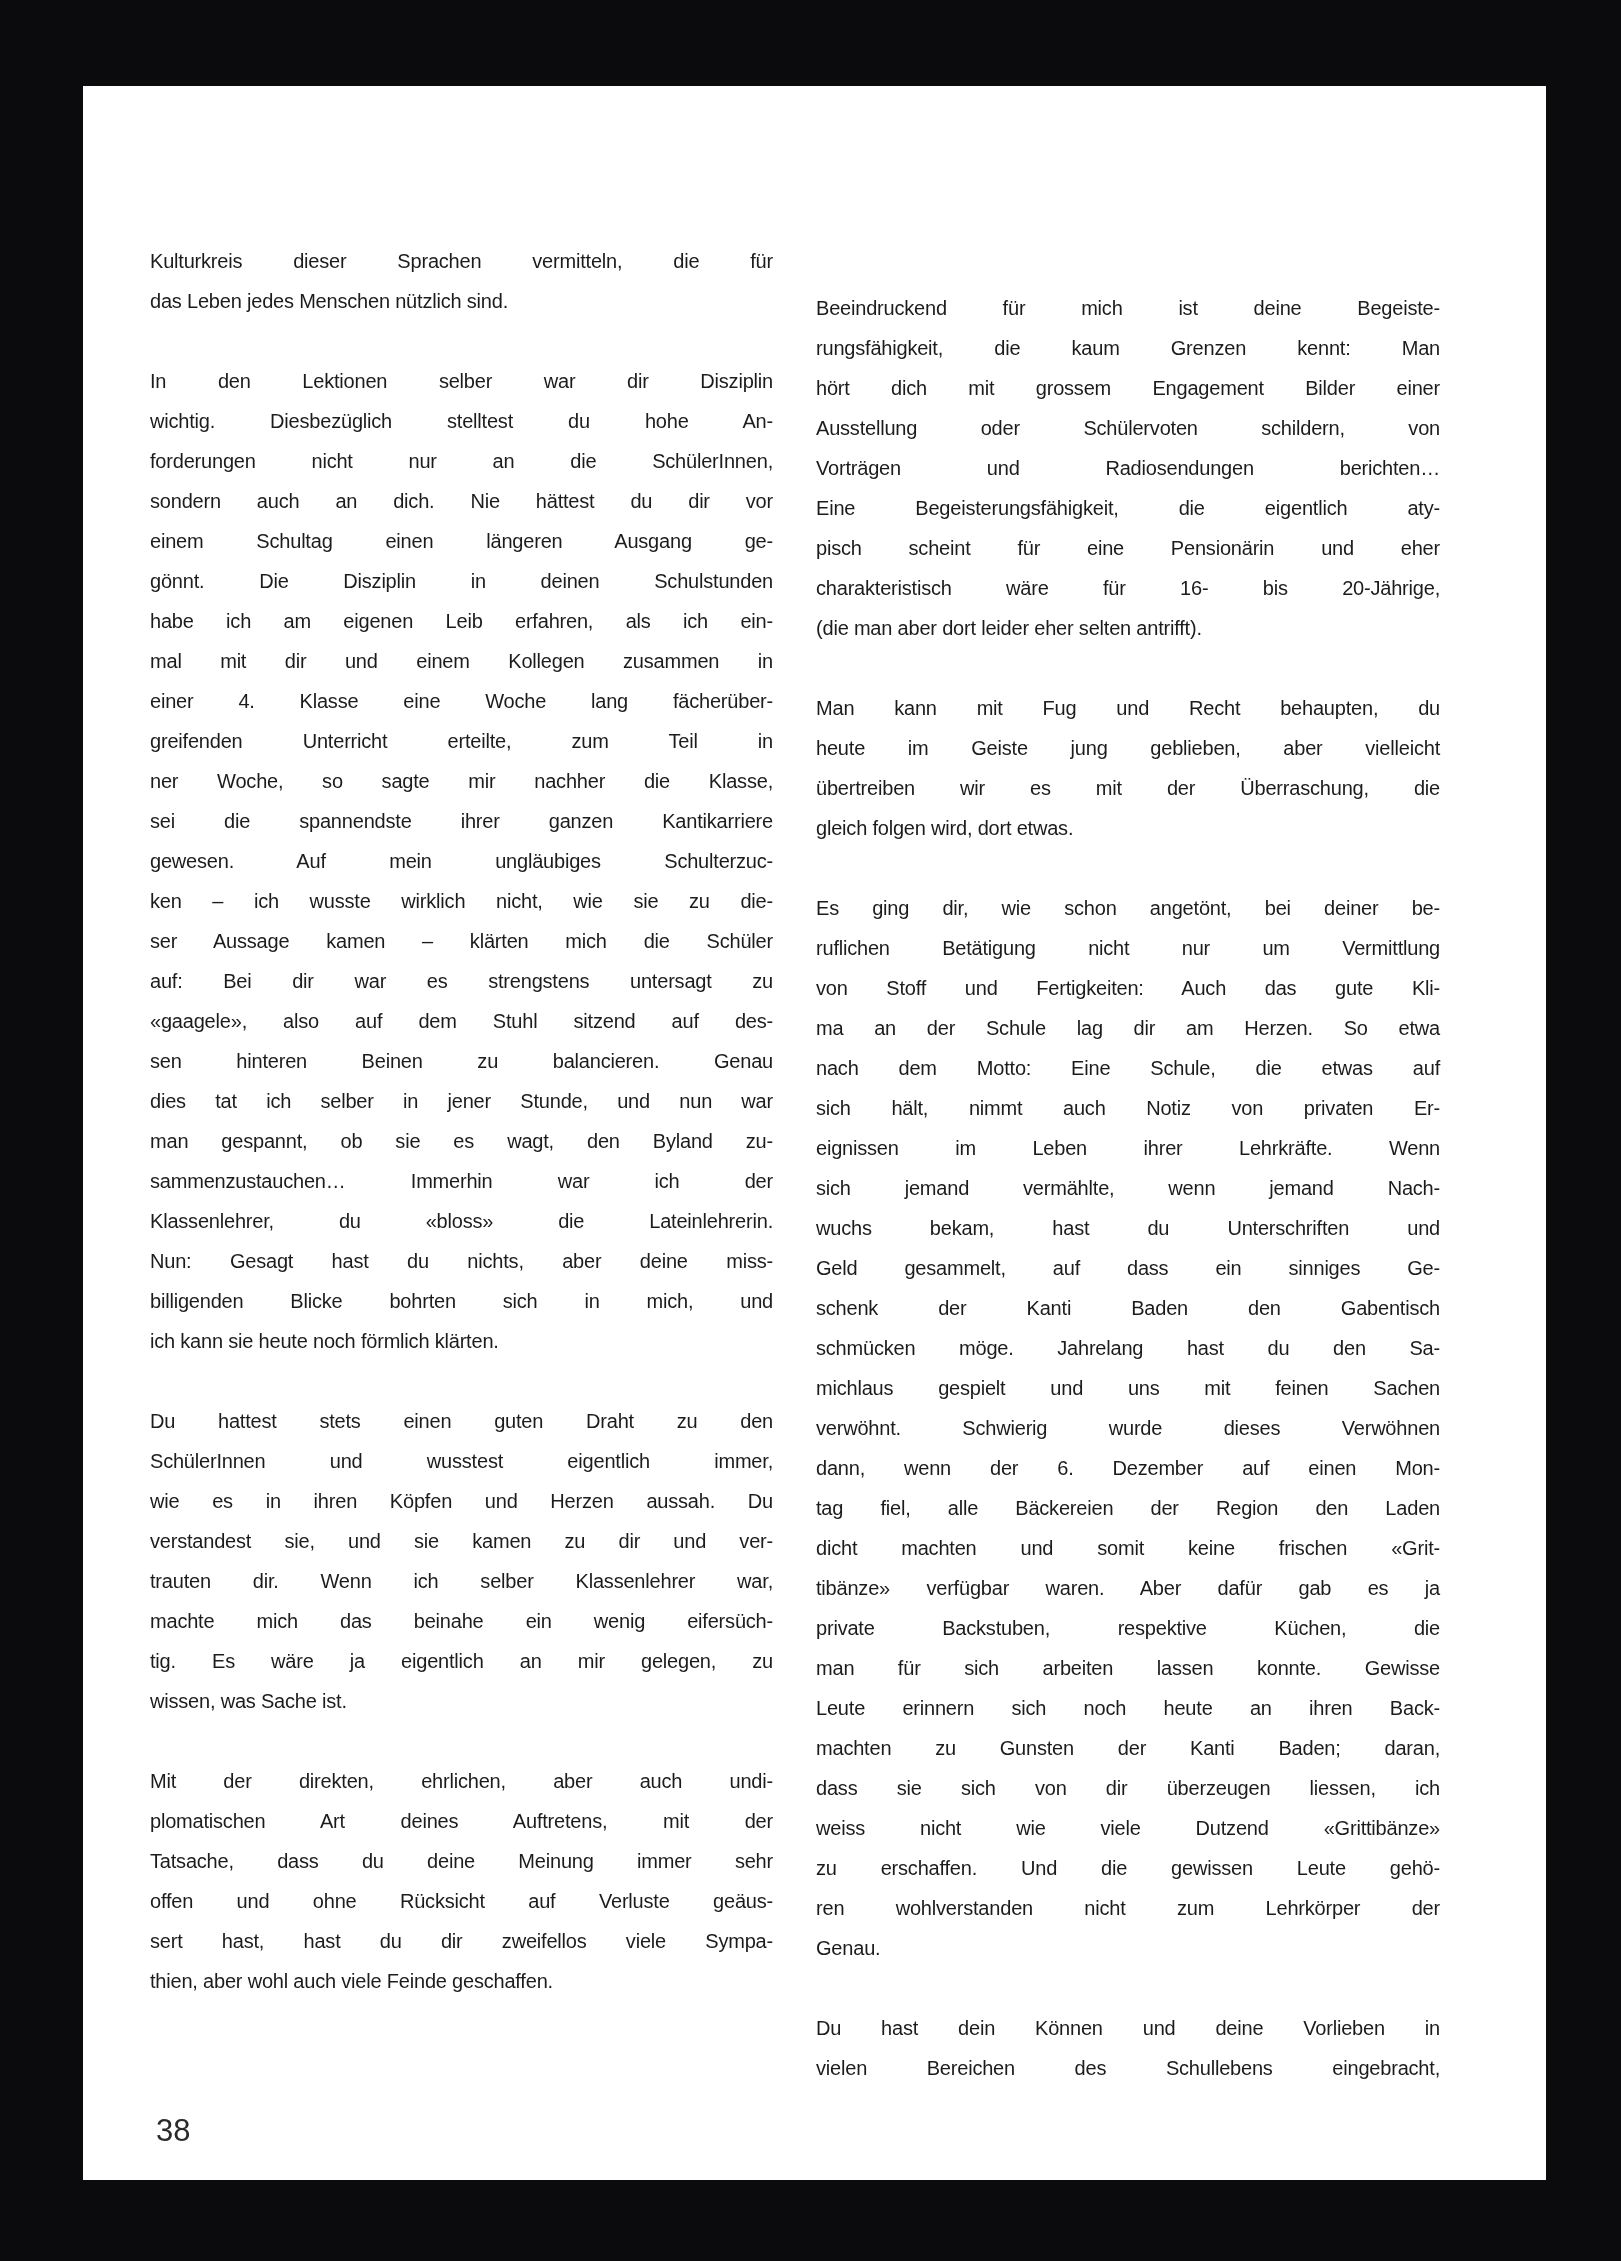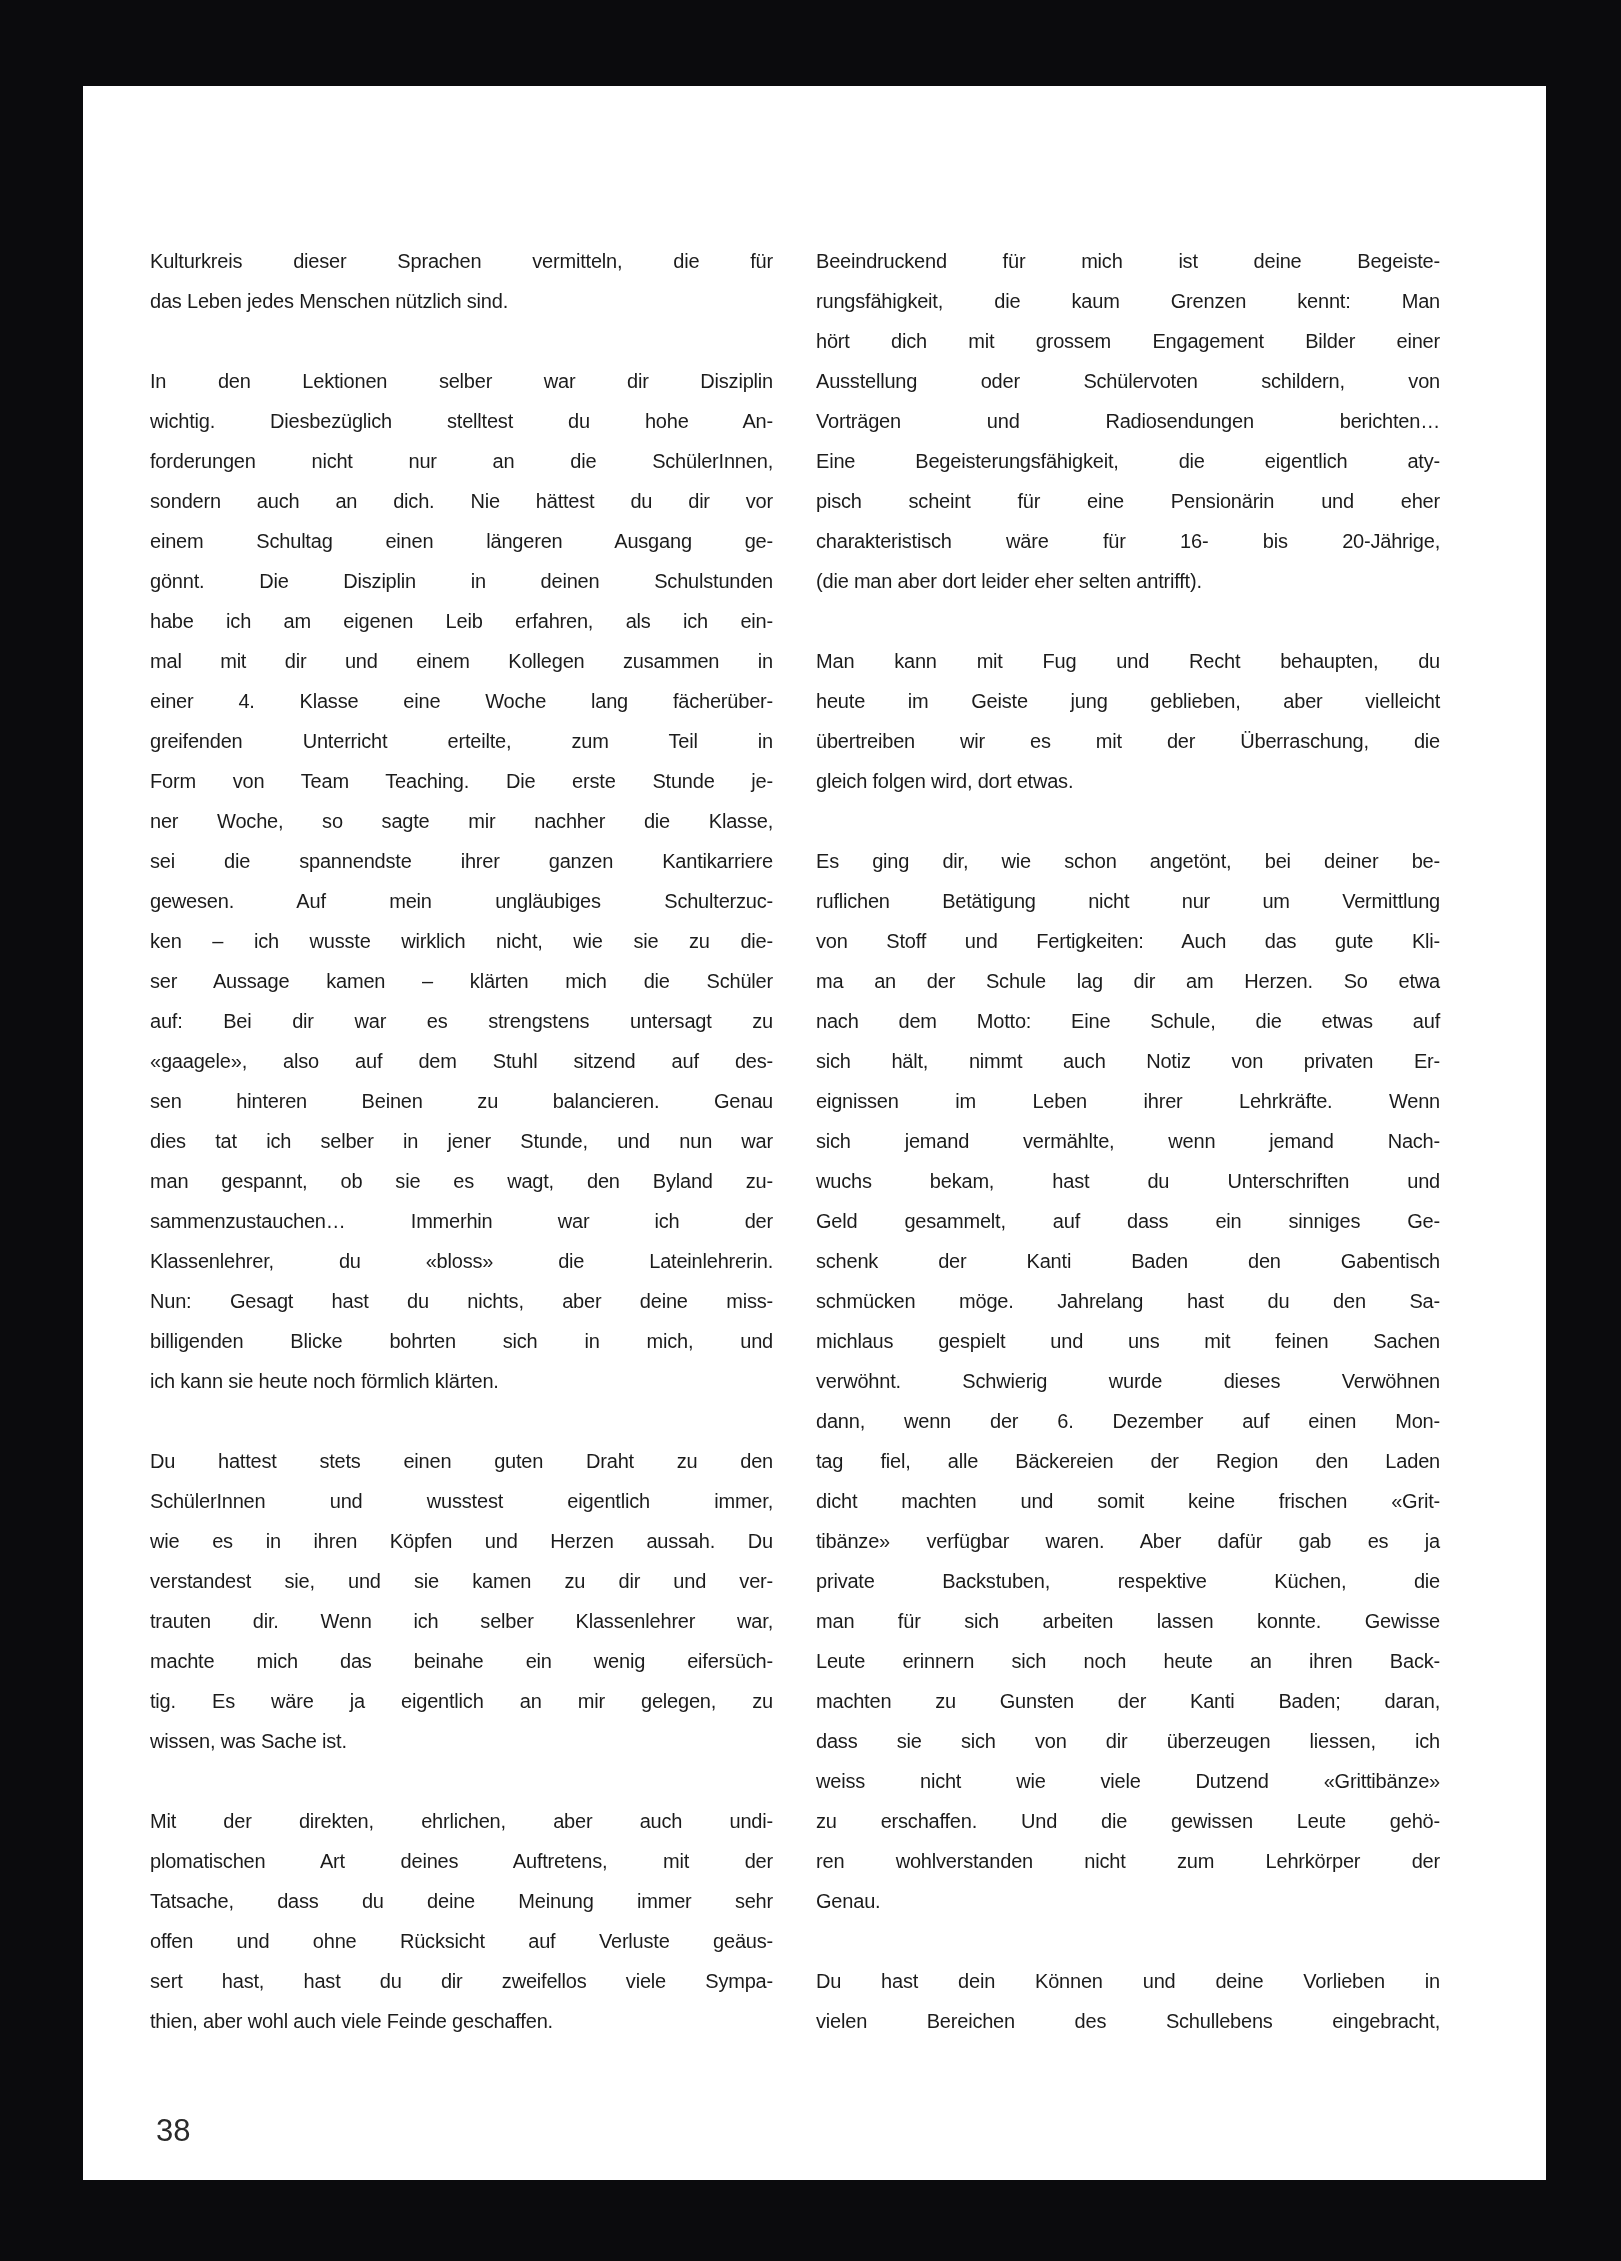--- a/index.html
+++ b/index.html
@@ -26,21 +26,21 @@
     top: 155px;
     font-family: "Liberation Sans", "DejaVu Sans", sans-serif;
     font-size: 20px;
     line-height: 40px;
     color: #1c1c1c;
     text-align: justify;
     hyphens: manual;
     letter-spacing: -0.2px;
   }
   .col-left { left: 67px; width: 623px; }
-  .col-right { left: 733px; width: 624px; }
+  .col-right { left: 733px; width: 624px; margin-top: 47px; }
   .para {
     margin: 0 0 40px 0;
   }
   .line {
     display: block;
     white-space: nowrap;
     text-align: justify;
     text-align-last: justify;
     height: 40px;
   }
@@ -69,21 +69,20 @@
         <span class="line">In den Lektionen selber war dir Disziplin</span>
         <span class="line">wichtig. Diesbezüglich stelltest du hohe An-</span>
         <span class="line">forderungen nicht nur an die SchülerInnen,</span>
         <span class="line">sondern auch an dich. Nie hättest du dir vor</span>
         <span class="line">einem Schultag einen längeren Ausgang ge-</span>
         <span class="line">gönnt. Die Disziplin in deinen Schulstunden</span>
         <span class="line">habe ich am eigenen Leib erfahren, als ich ein-</span>
         <span class="line">mal mit dir und einem Kollegen zusammen in</span>
         <span class="line">einer 4. Klasse eine Woche lang fächerüber-</span>
         <span class="line">greifenden Unterricht erteilte, zum Teil in</span>
-        <span class="line">Form von Team Teaching. Die erste Stunde je-</span>
         <span class="line">ner Woche, so sagte mir nachher die Klasse,</span>
         <span class="line">sei die spannendste ihrer ganzen Kantikarriere</span>
         <span class="line">gewesen. Auf mein ungläubiges Schulterzuc-</span>
         <span class="line">ken – ich wusste wirklich nicht, wie sie zu die-</span>
         <span class="line">ser Aussage kamen  – klärten mich die Schüler</span>
         <span class="line">auf: Bei dir war es strengstens untersagt zu</span>
         <span class="line">«gaagele», also auf dem Stuhl sitzend auf des-</span>
         <span class="line">sen hinteren Beinen zu balancieren. Genau</span>
         <span class="line">dies tat ich selber in jener Stunde, und nun war</span>
         <span class="line">man gespannt, ob sie es wagt, den Byland zu-</span>

